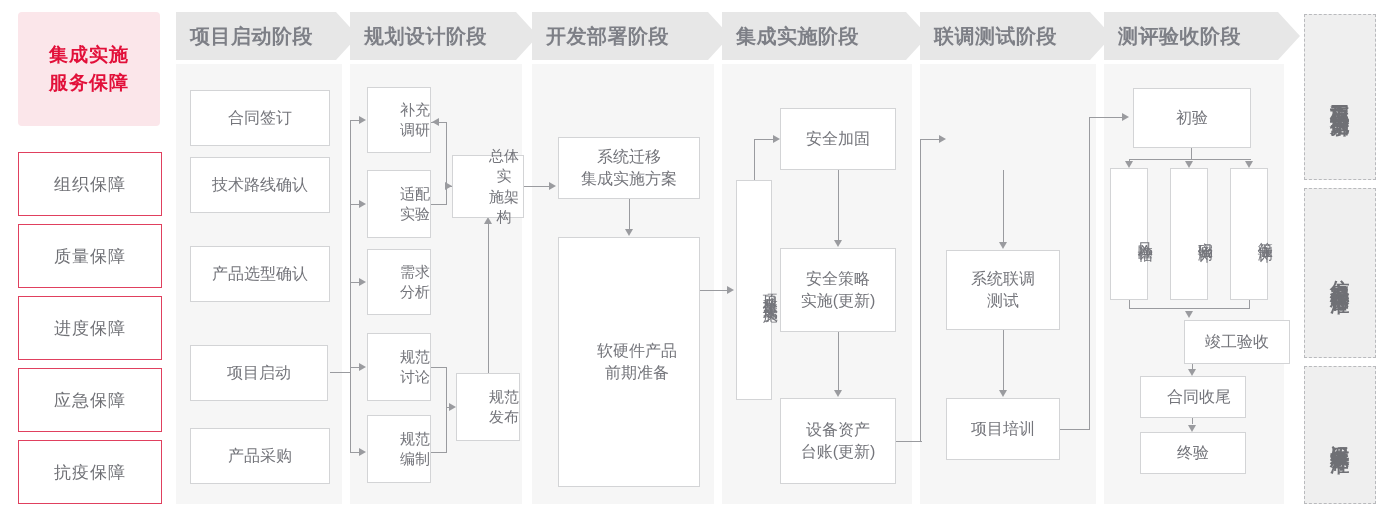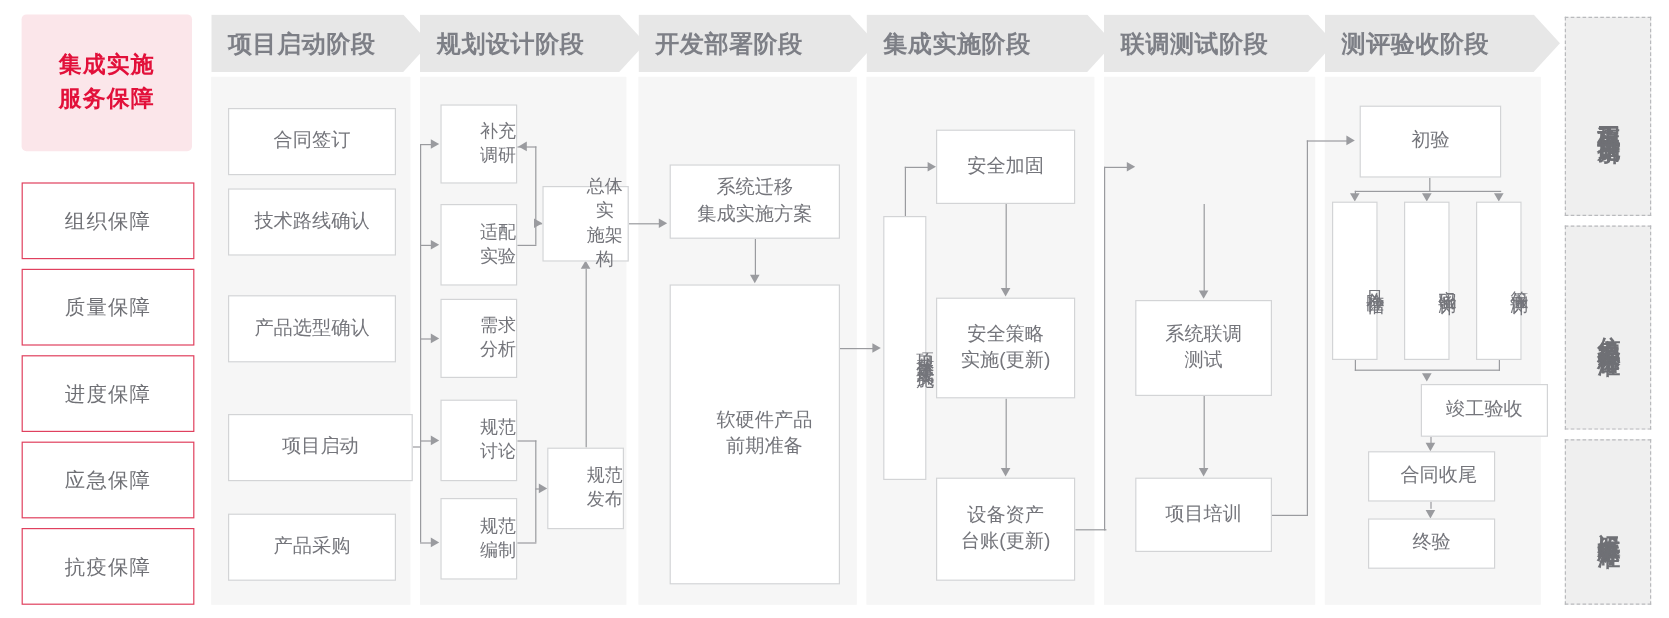--- a/index.html
+++ b/index.html
@@ -184,21 +184,21 @@
   <div class="phase-head first" style="left:176px;width:182px;">项目启动阶段</div>
   <div class="phase-head" style="left:350px;width:188px;">规划设计阶段</div>
   <div class="phase-head" style="left:532px;width:198px;">开发部署阶段</div>
   <div class="phase-head" style="left:920px;width:192px;">联调测试阶段</div>
   <div class="phase-head" style="left:722px;width:206px;">集成实施阶段</div>
   <div class="phase-head" style="left:1104px;width:196px;">测评验收阶段</div>
 
   <div class="node" style="left:190px;top:90px;width:140px;height:56px;">合同签订</div>
   <div class="node" style="left:190px;top:157px;width:140px;height:56px;">技术路线确认</div>
   <div class="node" style="left:190px;top:246px;width:140px;height:56px;">产品选型确认</div>
-  <div class="node" style="left:190px;top:345px;width:154px;height:56px;">项目启动</div>
+  <div class="node" style="left:190px;top:345px;width:138px;height:56px;">项目启动</div>
   <div class="node" style="left:190px;top:428px;width:140px;height:56px;">产品采购</div>
 
   <div class="node sm" style="left:367px;top:87px;width:64px;height:66px;">
     <div>
       <div>补充</div>
       <div>调研</div>
     </div>
   </div>
   <div class="node sm" style="left:367px;top:170px;width:64px;height:68px;">
     <div>

